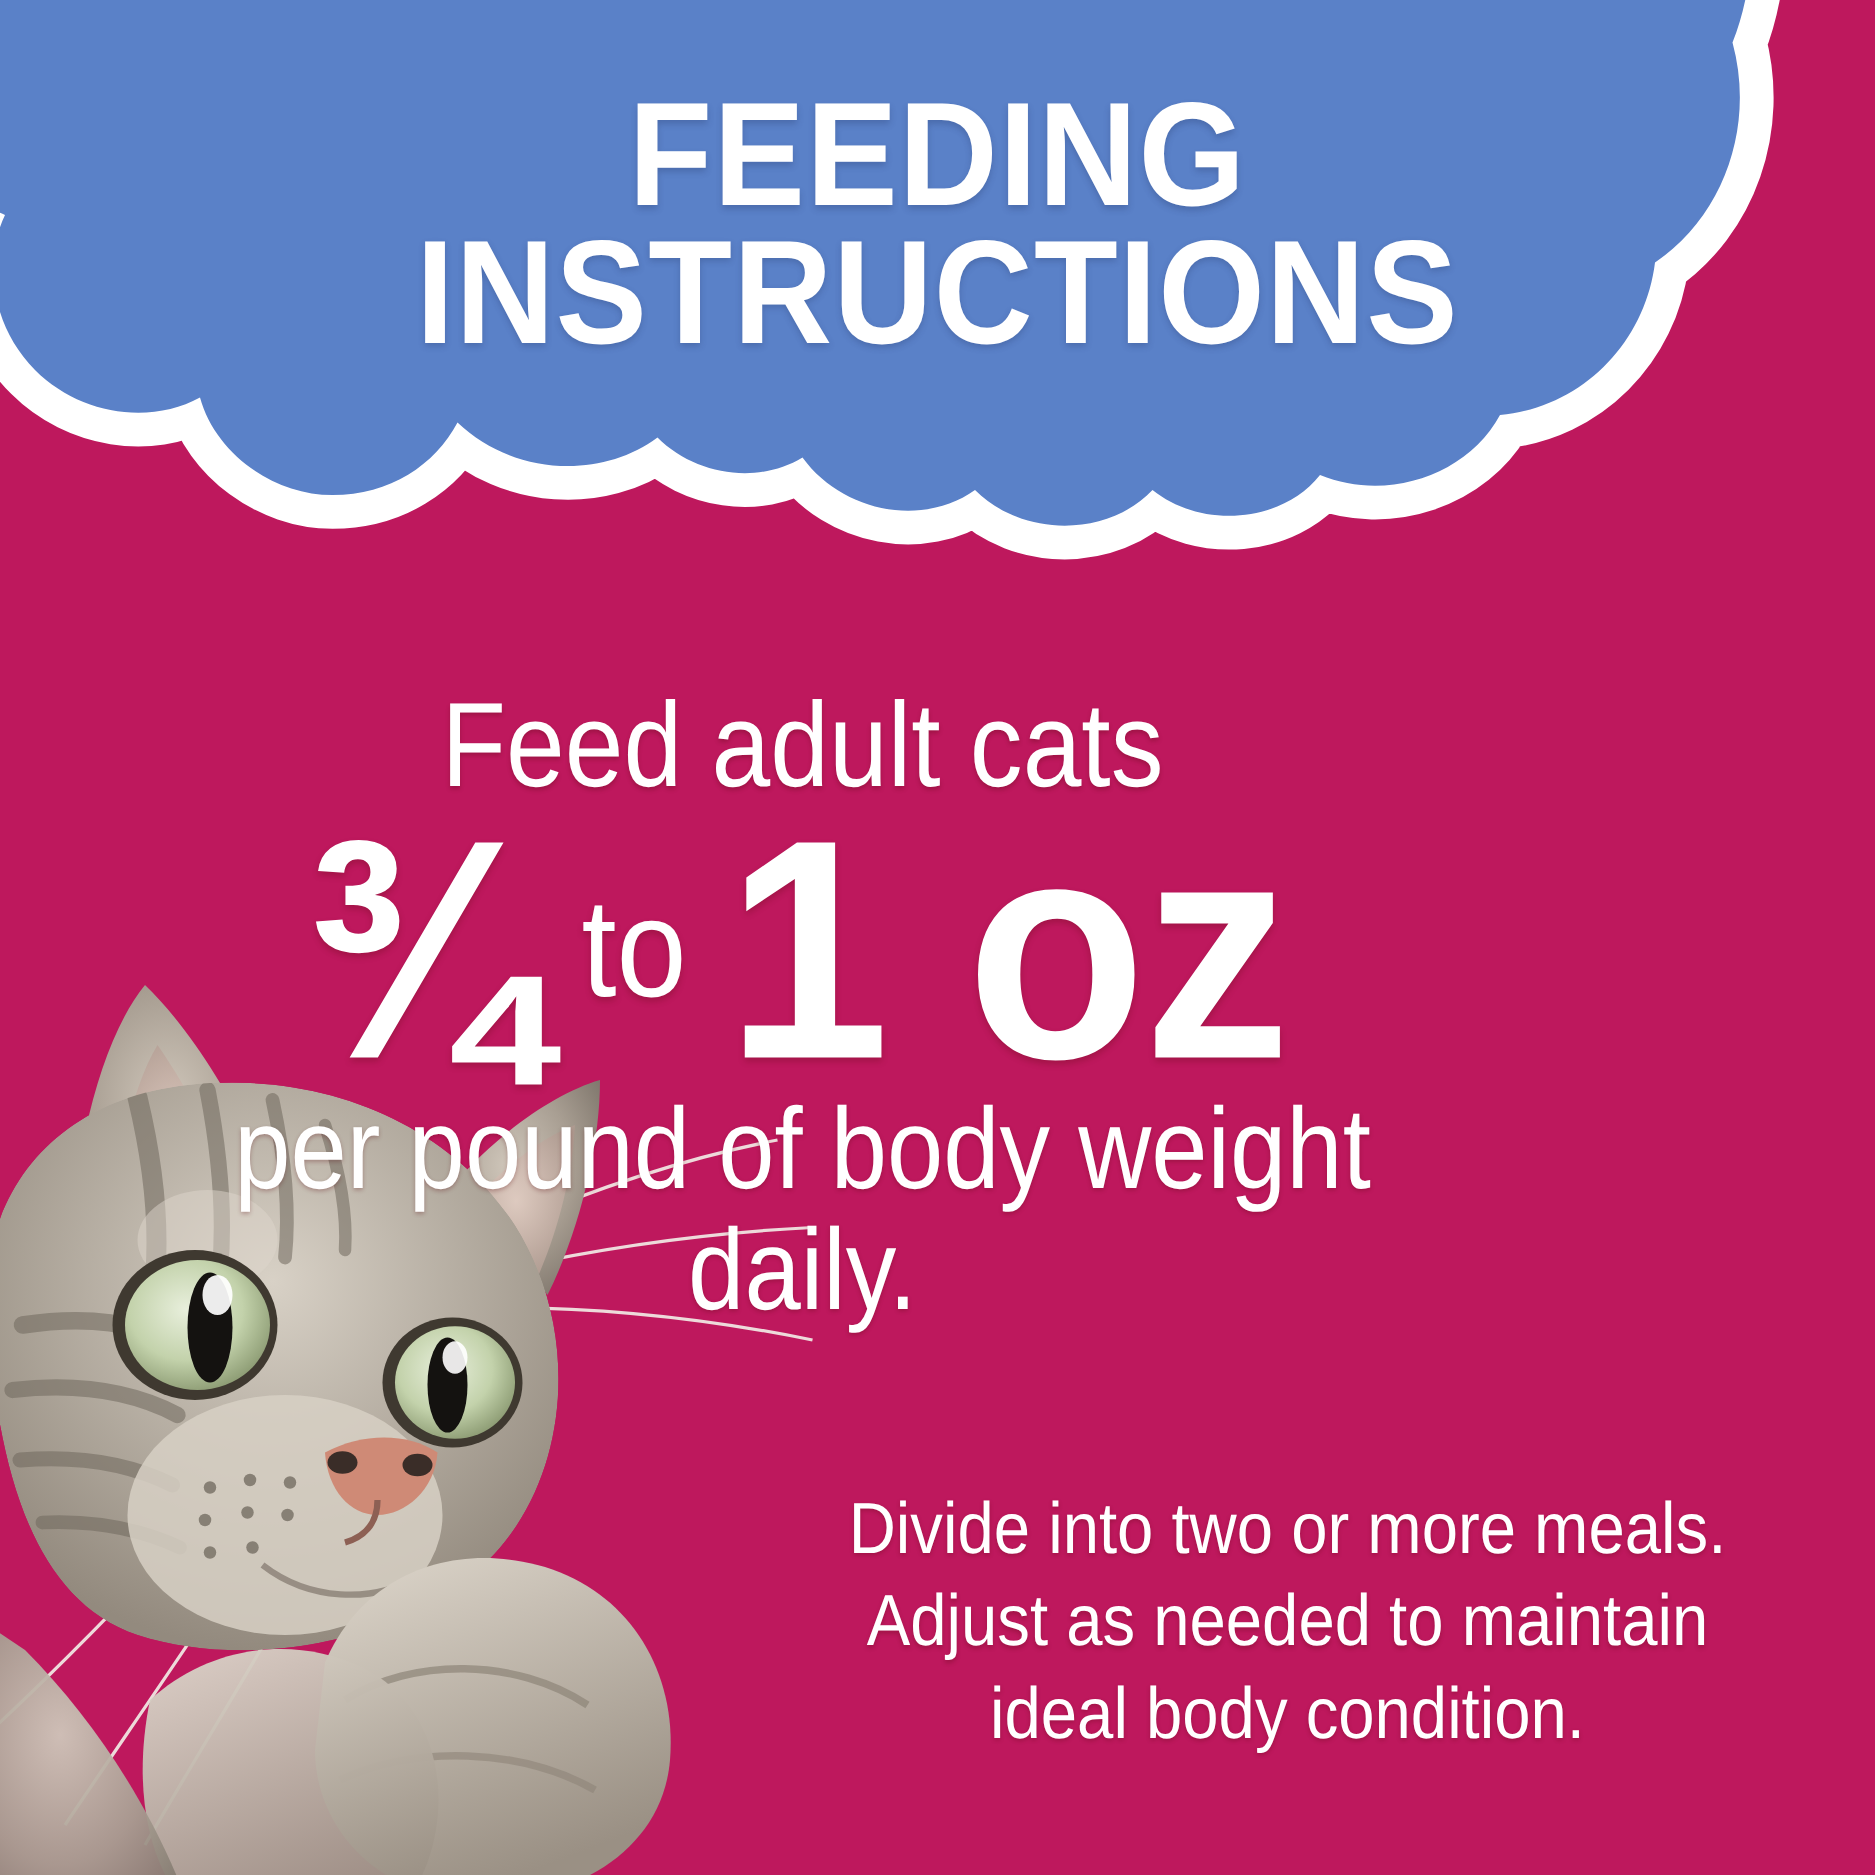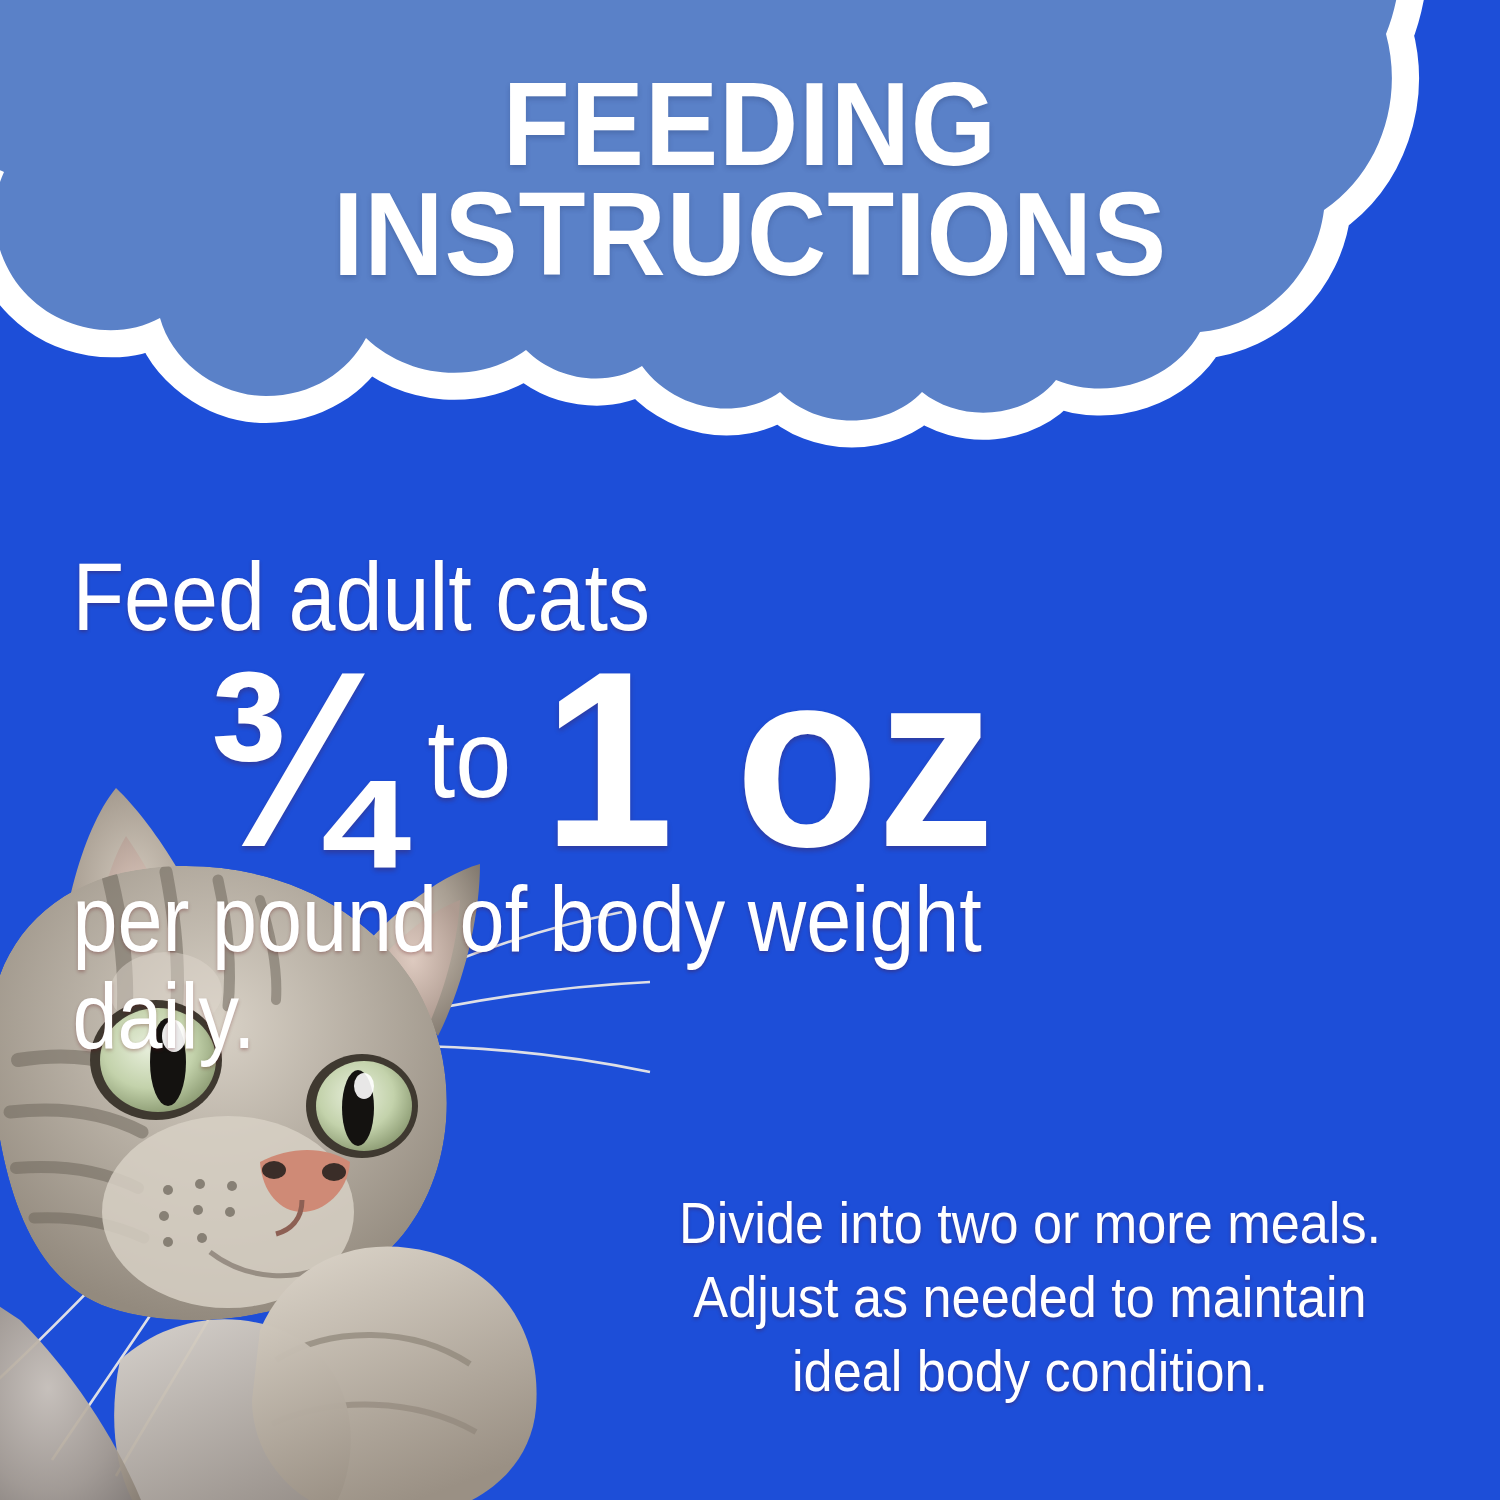--- a/index.html
+++ b/index.html
@@ -5,21 +5,21 @@
   html, body {
     margin: 0;
     padding: 0;
     background: #ffffff;
   }
   #poster {
     position: relative;
     width: 1500px;
     height: 1500px;
     overflow: hidden;
-    background: #1d4ed8;
+    background: #be185d;
     font-family: "Liberation Sans", sans-serif;
     -webkit-font-smoothing: antialiased;
   }
 
   
   #cloud-banner {
     position: absolute;
     left: -40px;
     top: -90px;
     width: 1580px;
@@ -48,22 +48,23 @@
     text-shadow: 0 3px 5px rgba(40,60,110,0.30);
     white-space: pre-line;
   }
 
   
   #headline-block {
     position: absolute;
     left: 0;
     top: 548px;
     width: 1208px;
-    text-align: left;
+    text-align: center;
     color: #ffffff;
+    padding-left: 38px;
   }
   .lead-line {
     font-size: 96px;
     line-height: 1.02;
     font-weight: normal;
     transform: scaleX(0.88);
     transform-origin: 50% 50%;
     text-shadow: 0 2px 4px rgba(90,10,15,0.30);
   }
   .amount-line {

